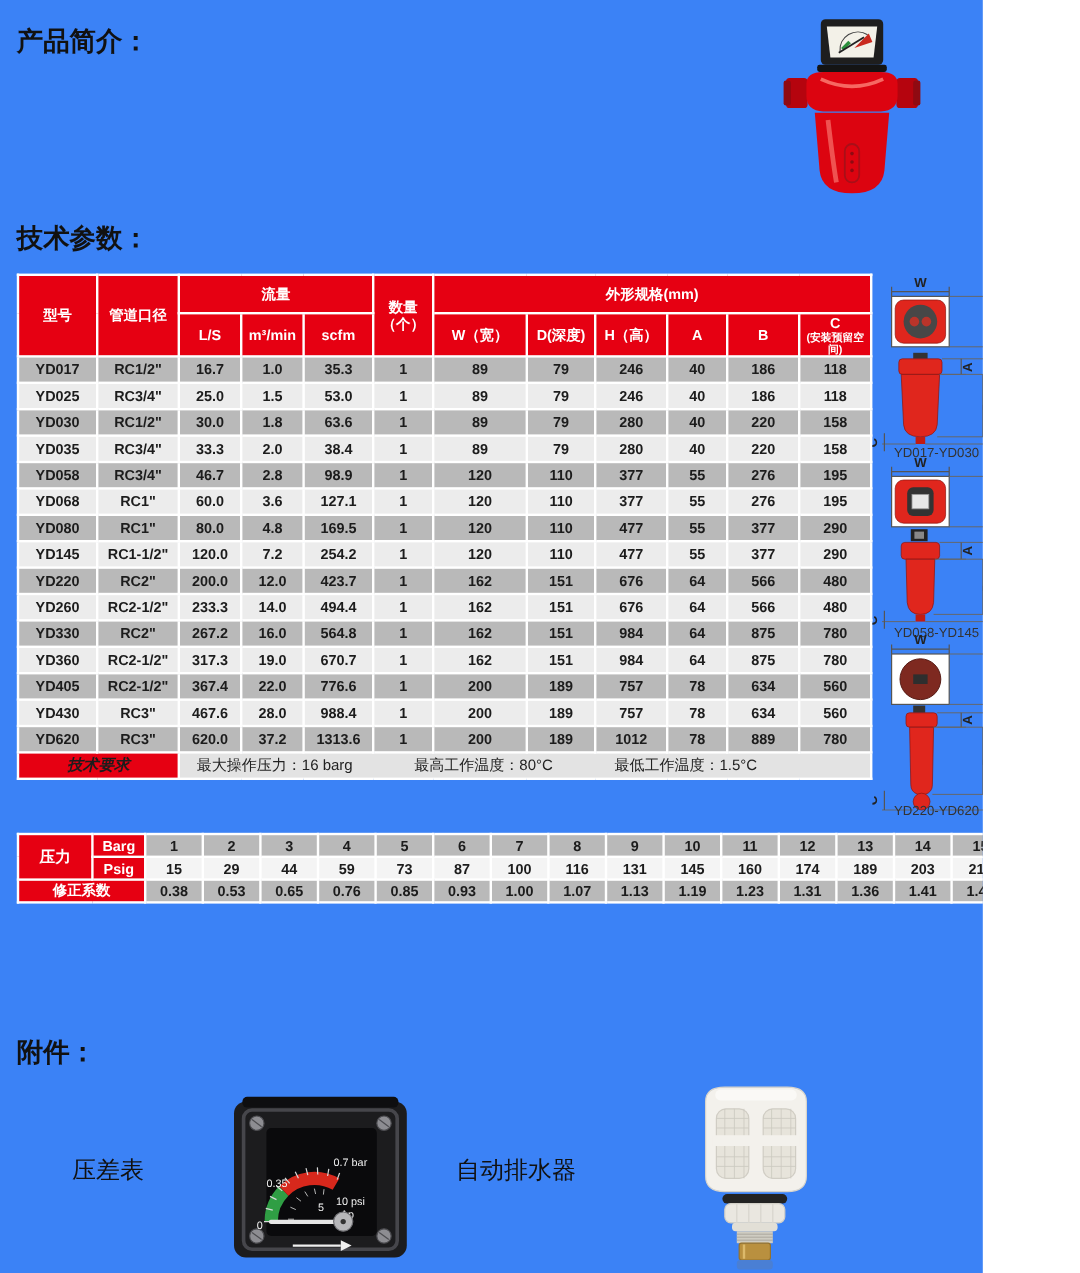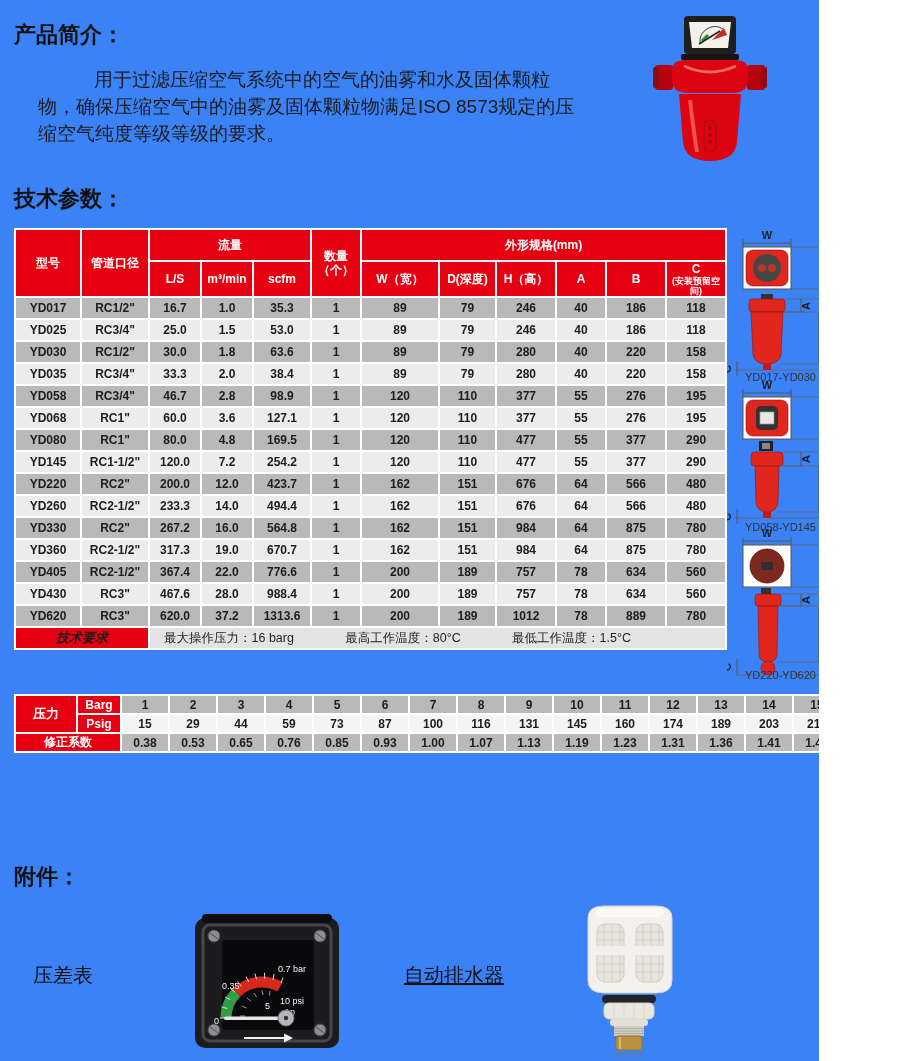--- a/index.html
+++ b/index.html
@@ -41,21 +41,20 @@
   .dim-text{font-size:11px;font-weight:bold;fill:#222;}
   .dline{stroke:#555;stroke-width:1;}
   .eline{stroke:#666;stroke-width:0.8;}
 </style>
 </head>
 <body>
 
 <div class="page">
 
   <div class="h1" style="top:20px;">产品简介：</div>
-  <div class="para" id="intro-para">用于过滤压缩空气系统中的空气的油雾和水及固体颗粒物，确保压缩空气中的油雾及固体颗粒物满足ISO 8573规定的压缩空气纯度等级等级的要求。</div>
   <div class="h1" style="top:184px;">技术参数：</div>
 
   <svg class="img-abs" style="left:650px;top:14px;" width="120" height="152" viewBox="0 0 120 152">
     <rect x="34" y="2" width="52" height="38" rx="4" fill="#1e1e1e"></rect>
     <polygon points="39,8 81,8 78,34 42,34" fill="#f3f1e8"></polygon>
     <path d="M50 29 A15 15 0 0 1 73 15" stroke="#444" fill="none" stroke-width="1"></path>
     <path d="M62 26 L74 14 L77 21 Z" fill="#c92a1f"></path>
     <path d="M52 27 L58 21" stroke="#2a8f3c" stroke-width="3"></path>
     <line x1="49" y1="30" x2="70" y2="17" stroke="#222" stroke-width="1.5"></line>
     <rect x="31" y="40" width="58" height="6" rx="2" fill="#141414"></rect>
@@ -504,22 +503,22 @@
           <td>1.36</td>
           <td>1.41</td>
           <td>1.46</td>
           <td>1.51</td>
         </tr>
   </tbody>
     </table>
 
 
   <div class="h1" style="top:862px;">附件：</div>
-  <div class="acc-label" style="left:33px;top:962px;">压差表</div>
-  <div class="acc-label" style="left:404px;top:962px;text-decoration:underline;">自动排水器</div>
+  <div class="acc-label" style="left:60px;top:962px;">压差表</div>
+  <div class="acc-label" style="left:380px;top:962px;">自动排水器</div>
 
   <svg class="img-abs" style="left:192px;top:912px;" width="150" height="140" viewBox="0 0 150 140">
     <rect x="3" y="6" width="144" height="130" rx="10" fill="#1c1c1e"></rect>
     <rect x="10" y="2" width="130" height="9" rx="4" fill="#0e0e10"></rect>
     <rect x="11" y="13" width="128" height="116" rx="7" fill="none" stroke="#46464b" stroke-width="3"></rect>
     <g stroke="#4c4c50">
       <circle cx="22" cy="24" r="6" fill="#8d8d92"></circle>
         <circle cx="128" cy="24" r="6" fill="#8d8d92"></circle>
       <circle cx="22" cy="118" r="6" fill="#8d8d92"></circle>
         <circle cx="128" cy="118" r="6" fill="#8d8d92"></circle>

